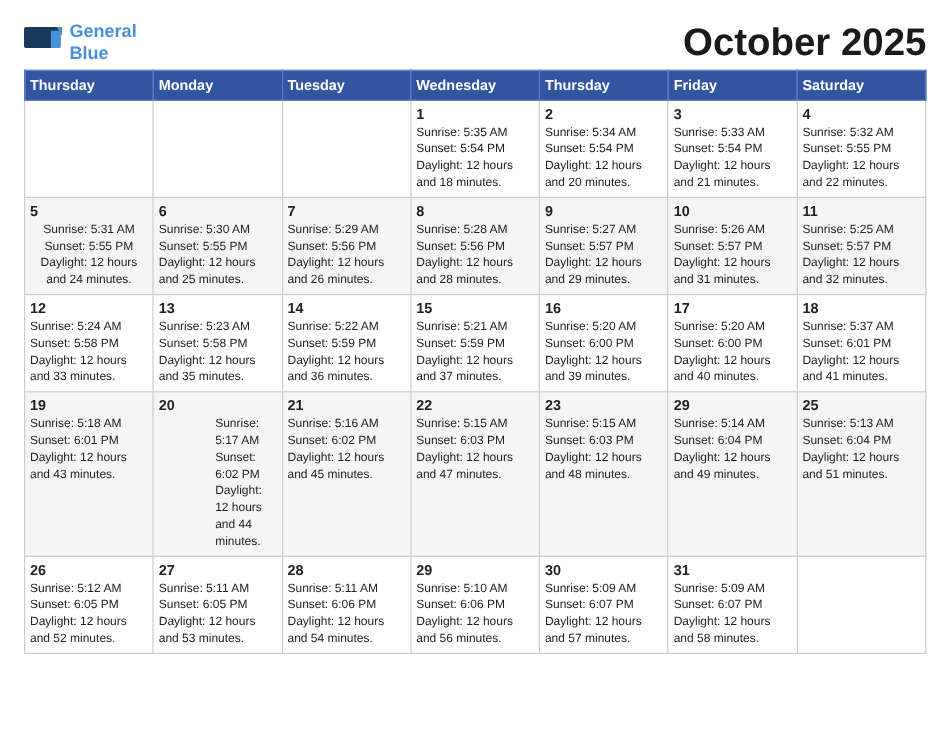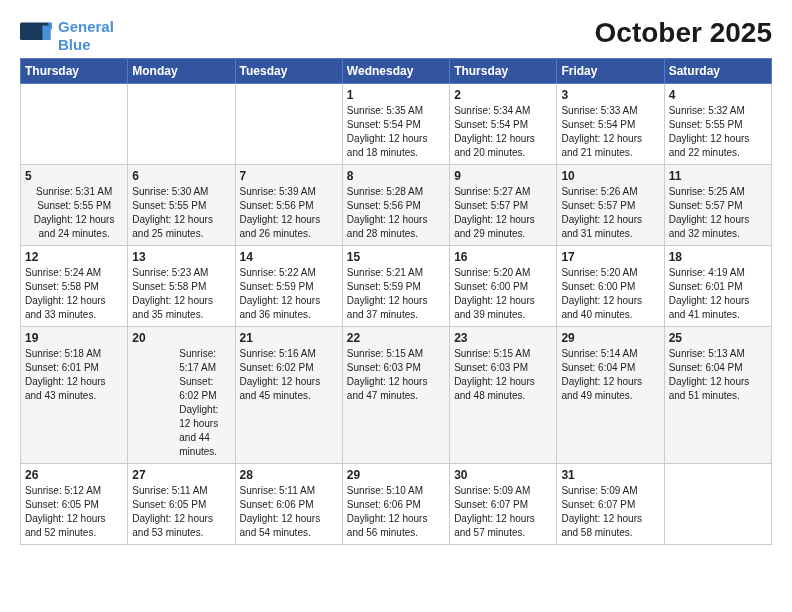--- a/index.html
+++ b/index.html
@@ -37,21 +37,21 @@
       color: #4a90d9;
     }
     .logo-icon {
       width: 32px;
       height: 28px;
     }
     .title-block {
       text-align: right;
     }
     .main-title {
-      font-size: 28px;
+      font-size: 32px;
       font-weight: bold;
       color: #1a1a1a;
       line-height: 1.1;
     }
     .subtitle {
       font-size: 14px;
       color: #333;
     }
     table {
       width: 100%;
@@ -161,21 +161,21 @@
 Daylight: 12 hours and 24 minutes.</div>
           </td>
           <td>
             <div class="day-num">6</div>
             <div class="cell-text" style="white-space: pre-line;">Sunrise: 5:30 AM
 Sunset: 5:55 PM
 Daylight: 12 hours and 25 minutes.</div>
           </td>
           <td>
             <div class="day-num">7</div>
-            <div class="cell-text" style="white-space: pre-line;">Sunrise: 5:39 AM
+            <div class="cell-text" style="white-space: pre-line;">Sunrise: 5:29 AM
 Sunset: 5:56 PM
 Daylight: 12 hours and 26 minutes.</div>
           </td>
           <td>
             <div class="day-num">8</div>
             <div class="cell-text" style="white-space: pre-line;">Sunrise: 5:28 AM
 Sunset: 5:56 PM
 Daylight: 12 hours and 28 minutes.</div>
           </td>
           <td>
@@ -229,21 +229,21 @@
 Daylight: 12 hours and 39 minutes.</div>
           </td>
           <td>
             <div class="day-num">17</div>
             <div class="cell-text" style="white-space: pre-line;">Sunrise: 5:20 AM
 Sunset: 6:00 PM
 Daylight: 12 hours and 40 minutes.</div>
           </td>
           <td>
             <div class="day-num">18</div>
-            <div class="cell-text" style="white-space: pre-line;">Sunrise: 4:19 AM
+            <div class="cell-text" style="white-space: pre-line;">Sunrise: 5:37 AM
 Sunset: 6:01 PM
 Daylight: 12 hours and 41 minutes.</div>
           </td>
         </tr>
         <tr>
           <td>
             <div class="day-num">19</div>
             <div class="cell-text" style="white-space: pre-line;">Sunrise: 5:18 AM
 Sunset: 6:01 PM
 Daylight: 12 hours and 43 minutes.</div>

